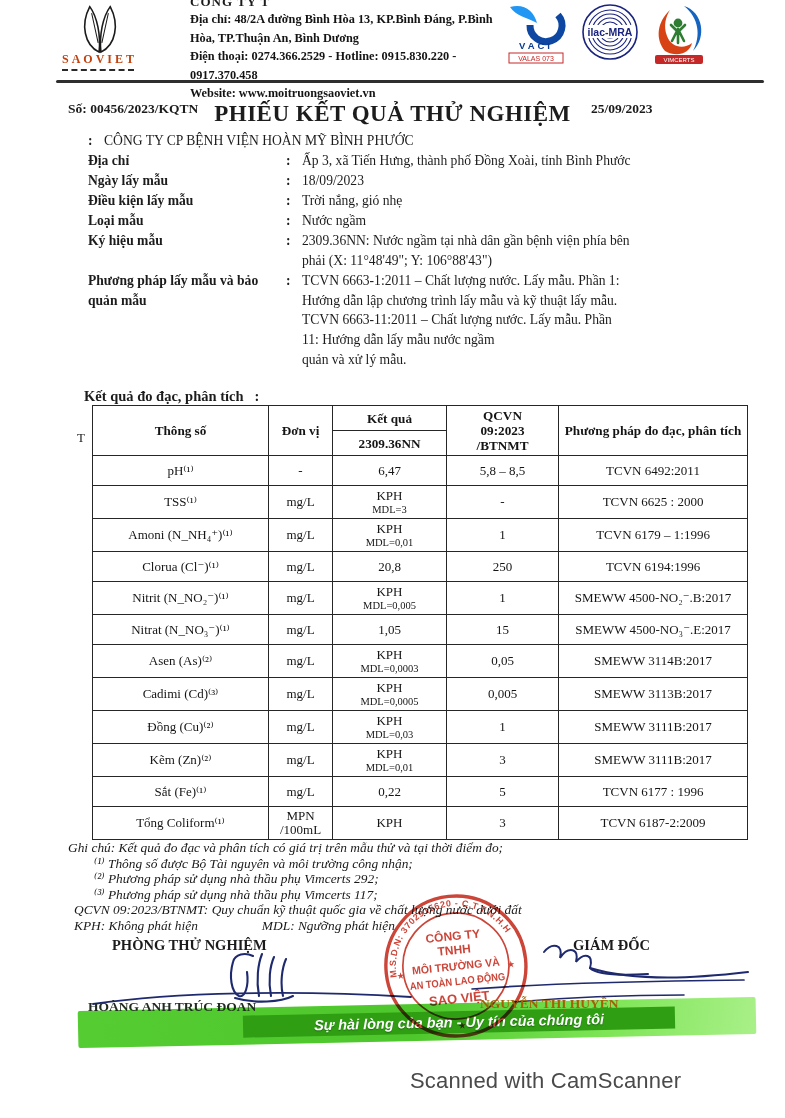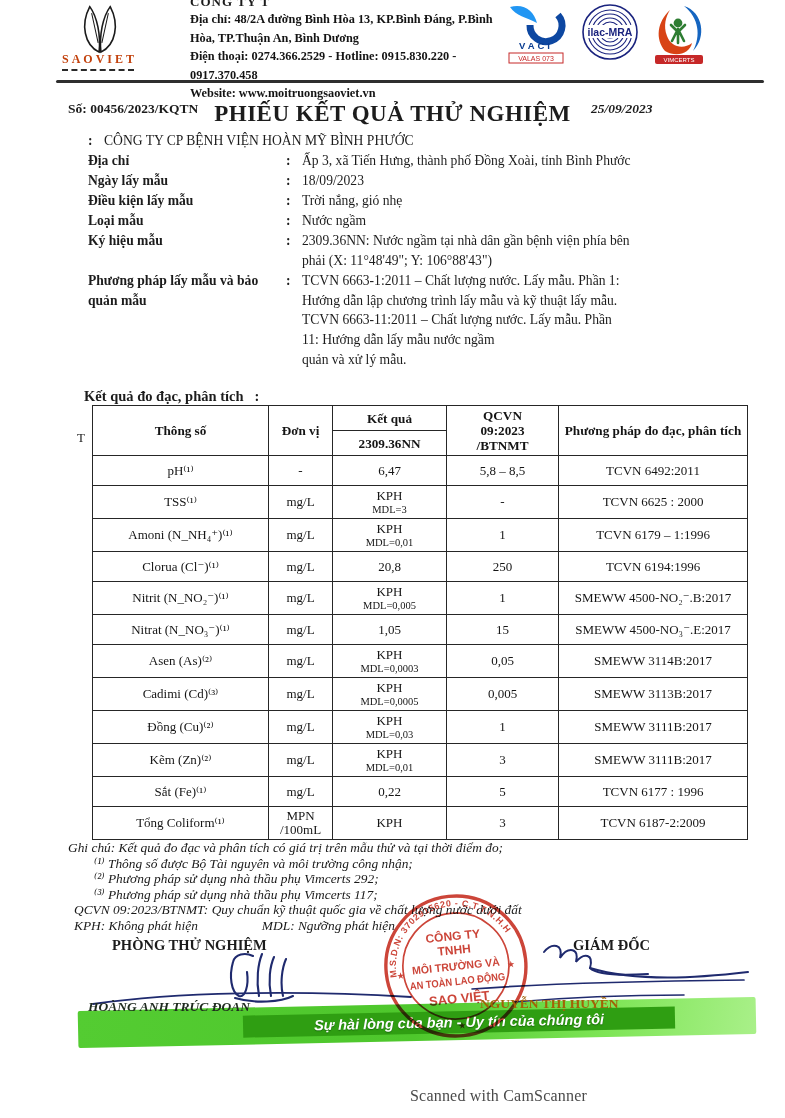--- a/index.html
+++ b/index.html
@@ -15,21 +15,21 @@
   .company-clip span{position:relative;top:-8px;font-size:13px;font-weight:700;letter-spacing:1px;}
   .company-lines{position:absolute;left:190px;top:10px;width:330px;font-size:12.3px;
                  font-weight:600;line-height:18.5px;color:#141414;}
   .badges{position:absolute;left:500px;top:3px;display:flex;gap:9px;align-items:flex-start;}
   .divider{position:absolute;left:56px;top:80px;width:708px;height:2.6px;background:#2e2e2e;border-radius:2px;}
 
   
   .doc-no{position:absolute;left:68px;top:101px;font-size:13.5px;font-weight:700;white-space:pre;}
   .main-title{position:absolute;left:0;right:0;top:92px;text-align:center;font-size:23px;
               font-weight:700;letter-spacing:0.5px;margin-top:9px;}
-  .doc-date{position:absolute;left:591px;top:101px;font-size:13.5px;font-weight:700;font-style:italic;}
+  .doc-date{position:absolute;left:591px;top:101px;font-size:13.5px;font-weight:700;}
 
   
   .info{position:absolute;left:88px;top:131px;width:640px;}
   .info-row{display:flex;font-size:13.6px;line-height:19.6px;margin-bottom:0.5px;}
   .info-label{width:198px;font-weight:700;flex:none;}
   .info-colon{width:16px;font-weight:700;flex:none;}
   .info-value{flex:1;}
 
   
   .results-heading{position:absolute;left:84px;top:388px;font-size:14.5px;font-weight:700;white-space:pre;}
@@ -55,32 +55,32 @@
   .note-duo{margin-left:6px;}
   .note-duo .note-kph{margin-right:64px;}
 
   
   .sig-title-left{position:absolute;left:112px;top:937px;font-size:14.5px;font-weight:700;}
   .sig-title-right{position:absolute;left:573px;top:937px;font-size:14.5px;font-weight:700;}
   .sig-left{position:absolute;left:85px;top:948px;z-index:4;}
   .sig-right{position:absolute;left:452px;top:934px;z-index:4;}
   .stamp{position:absolute;left:377px;top:891px;z-index:5;transform:rotate(-6deg);opacity:.93;
          mix-blend-mode:multiply;}
-  .name-left{position:absolute;left:88px;top:999px;font-size:13.5px;font-weight:700;z-index:6;color:#1f2b1f;font-style:italic;}
+  .name-left{position:absolute;left:88px;top:999px;font-size:13.5px;font-weight:700;z-index:6;color:#1f2b1f;}
   .name-right{position:absolute;left:480px;top:996px;font-size:13.5px;font-weight:700;z-index:6;color:#a16207;}
   .banner{position:absolute;left:78px;top:1004px;width:678px;height:37px;z-index:3;
           transform:rotate(-1.2deg);border-radius:2px;
           background:linear-gradient(100deg,#54cc32 0%,#4ec72c 50%,#7ee556 78%,#a9f089 100%);}
   .banner-band{position:absolute;left:165px;top:8px;width:432px;height:22px;background:#2f9e12;
                display:flex;align-items:center;justify-content:center;}
   .banner-slogan{font-family:"Liberation Sans","DejaVu Sans",sans-serif;font-style:italic;
                  font-weight:700;font-size:14.5px;color:#fff;white-space:nowrap;
                  text-shadow:0 1px 1px rgba(0,60,0,.5);}
-  .camscanner{position:absolute;left:410px;top:1068px;font-family:Liberation Serif, serif;
-              font-size:16px;color:#4a4a4a;letter-spacing:0.2px;margin-top:19px;}
+  .camscanner{position:absolute;left:410px;top:1068px;font-family:Liberation Sans, sans-serif;
+              font-size:22px;color:#4a4a4a;letter-spacing:0.2px;}
 
   .badge-caption{font-family:"Liberation Sans",sans-serif;}
 </style>
 </head>
 <body>
 
 <div class="page">
 
   <div class="logo-wrap">
     <svg class="logo-leaf" width="48" height="52" viewBox="0 0 50 56">

